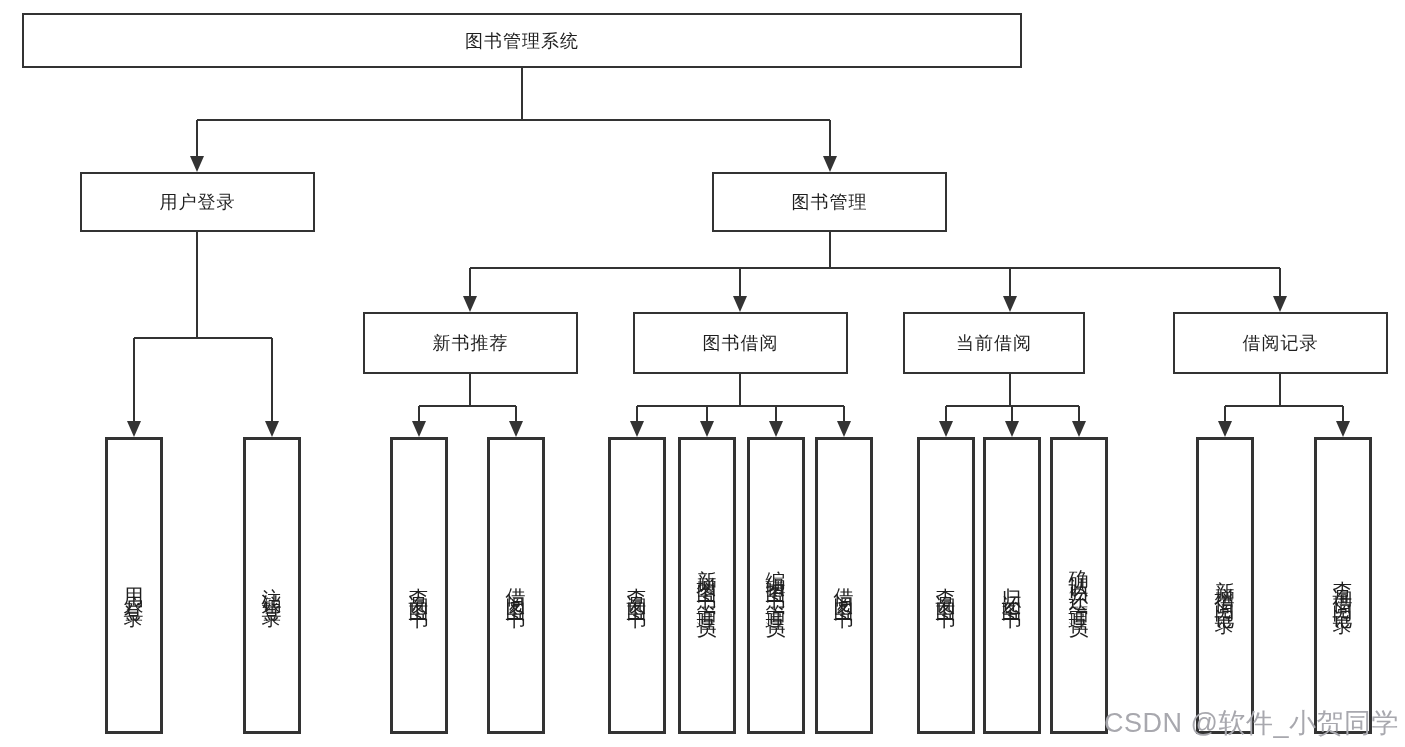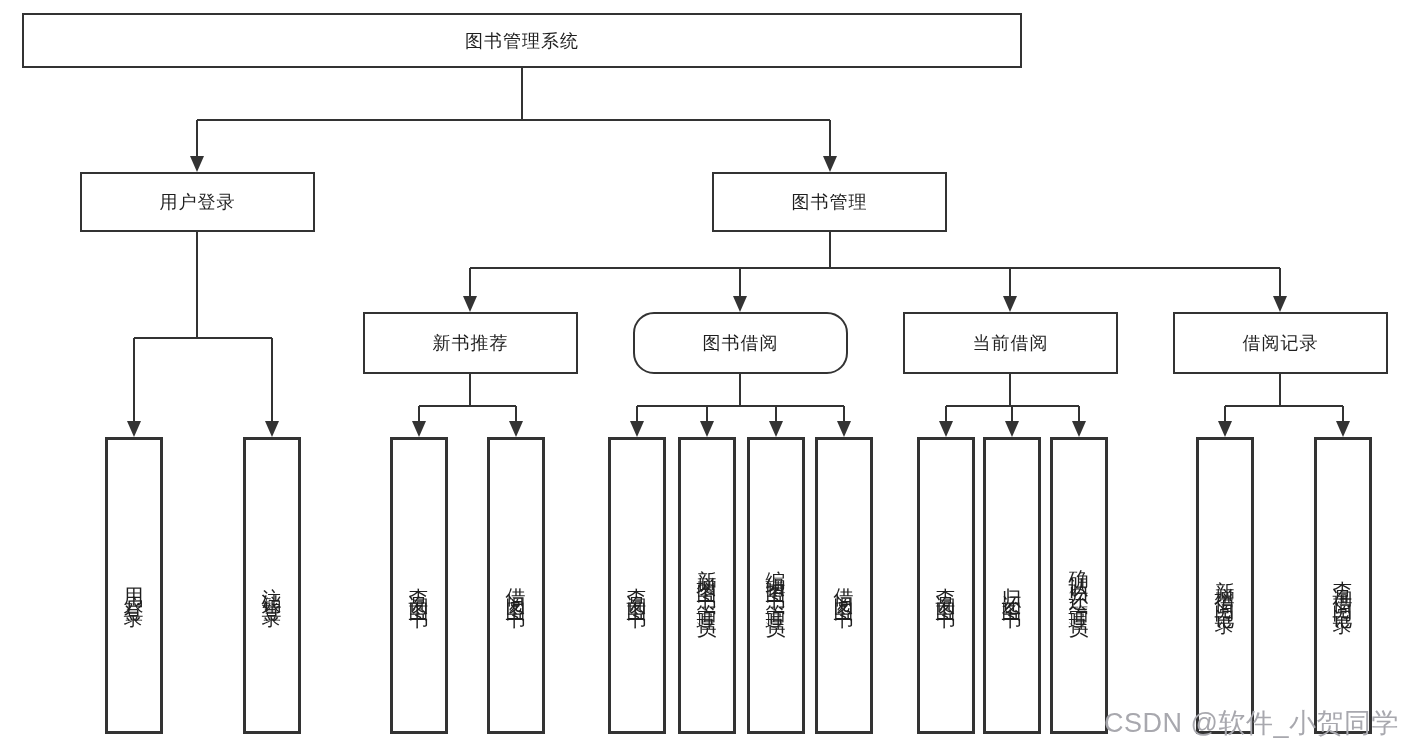--- a/index.html
+++ b/index.html
@@ -48,22 +48,22 @@
     line-height: 1;
     white-space: nowrap;
   }
   
   #n-root   { left: 22px;  top: 13px;  width: 1000px; height: 55px; }
   
   #n-login  { left: 80px;  top: 172px; width: 235px; height: 60px; }
   #n-mgmt   { left: 712px; top: 172px; width: 235px; height: 60px; }
   
   #n-newbook { left: 363px;  top: 312px; width: 215px; height: 62px; }
-  #n-borrow  { left: 633px;  top: 312px; width: 215px; height: 62px; border-radius: 21px; }
-  #n-current { left: 903px;  top: 312px; width: 215px; height: 62px; }
+  #n-borrow  { left: 633px;  top: 312px; width: 215px; height: 62px; }
+  #n-current { left: 903px;  top: 312px; width: 182px; height: 62px; }
   #n-records { left: 1173px; top: 312px; width: 215px; height: 62px; align-items: center; }
   
   #l-a1 { left: 105px; }
   #l-a2 { left: 243px; }
   #l-b1 { left: 390px; }
   #l-b2 { left: 487px; }
   #l-c1 { left: 608px; }
   #l-c2 { left: 678px; }
   #l-c3 { left: 747px; }
   #l-c4 { left: 815px; }

